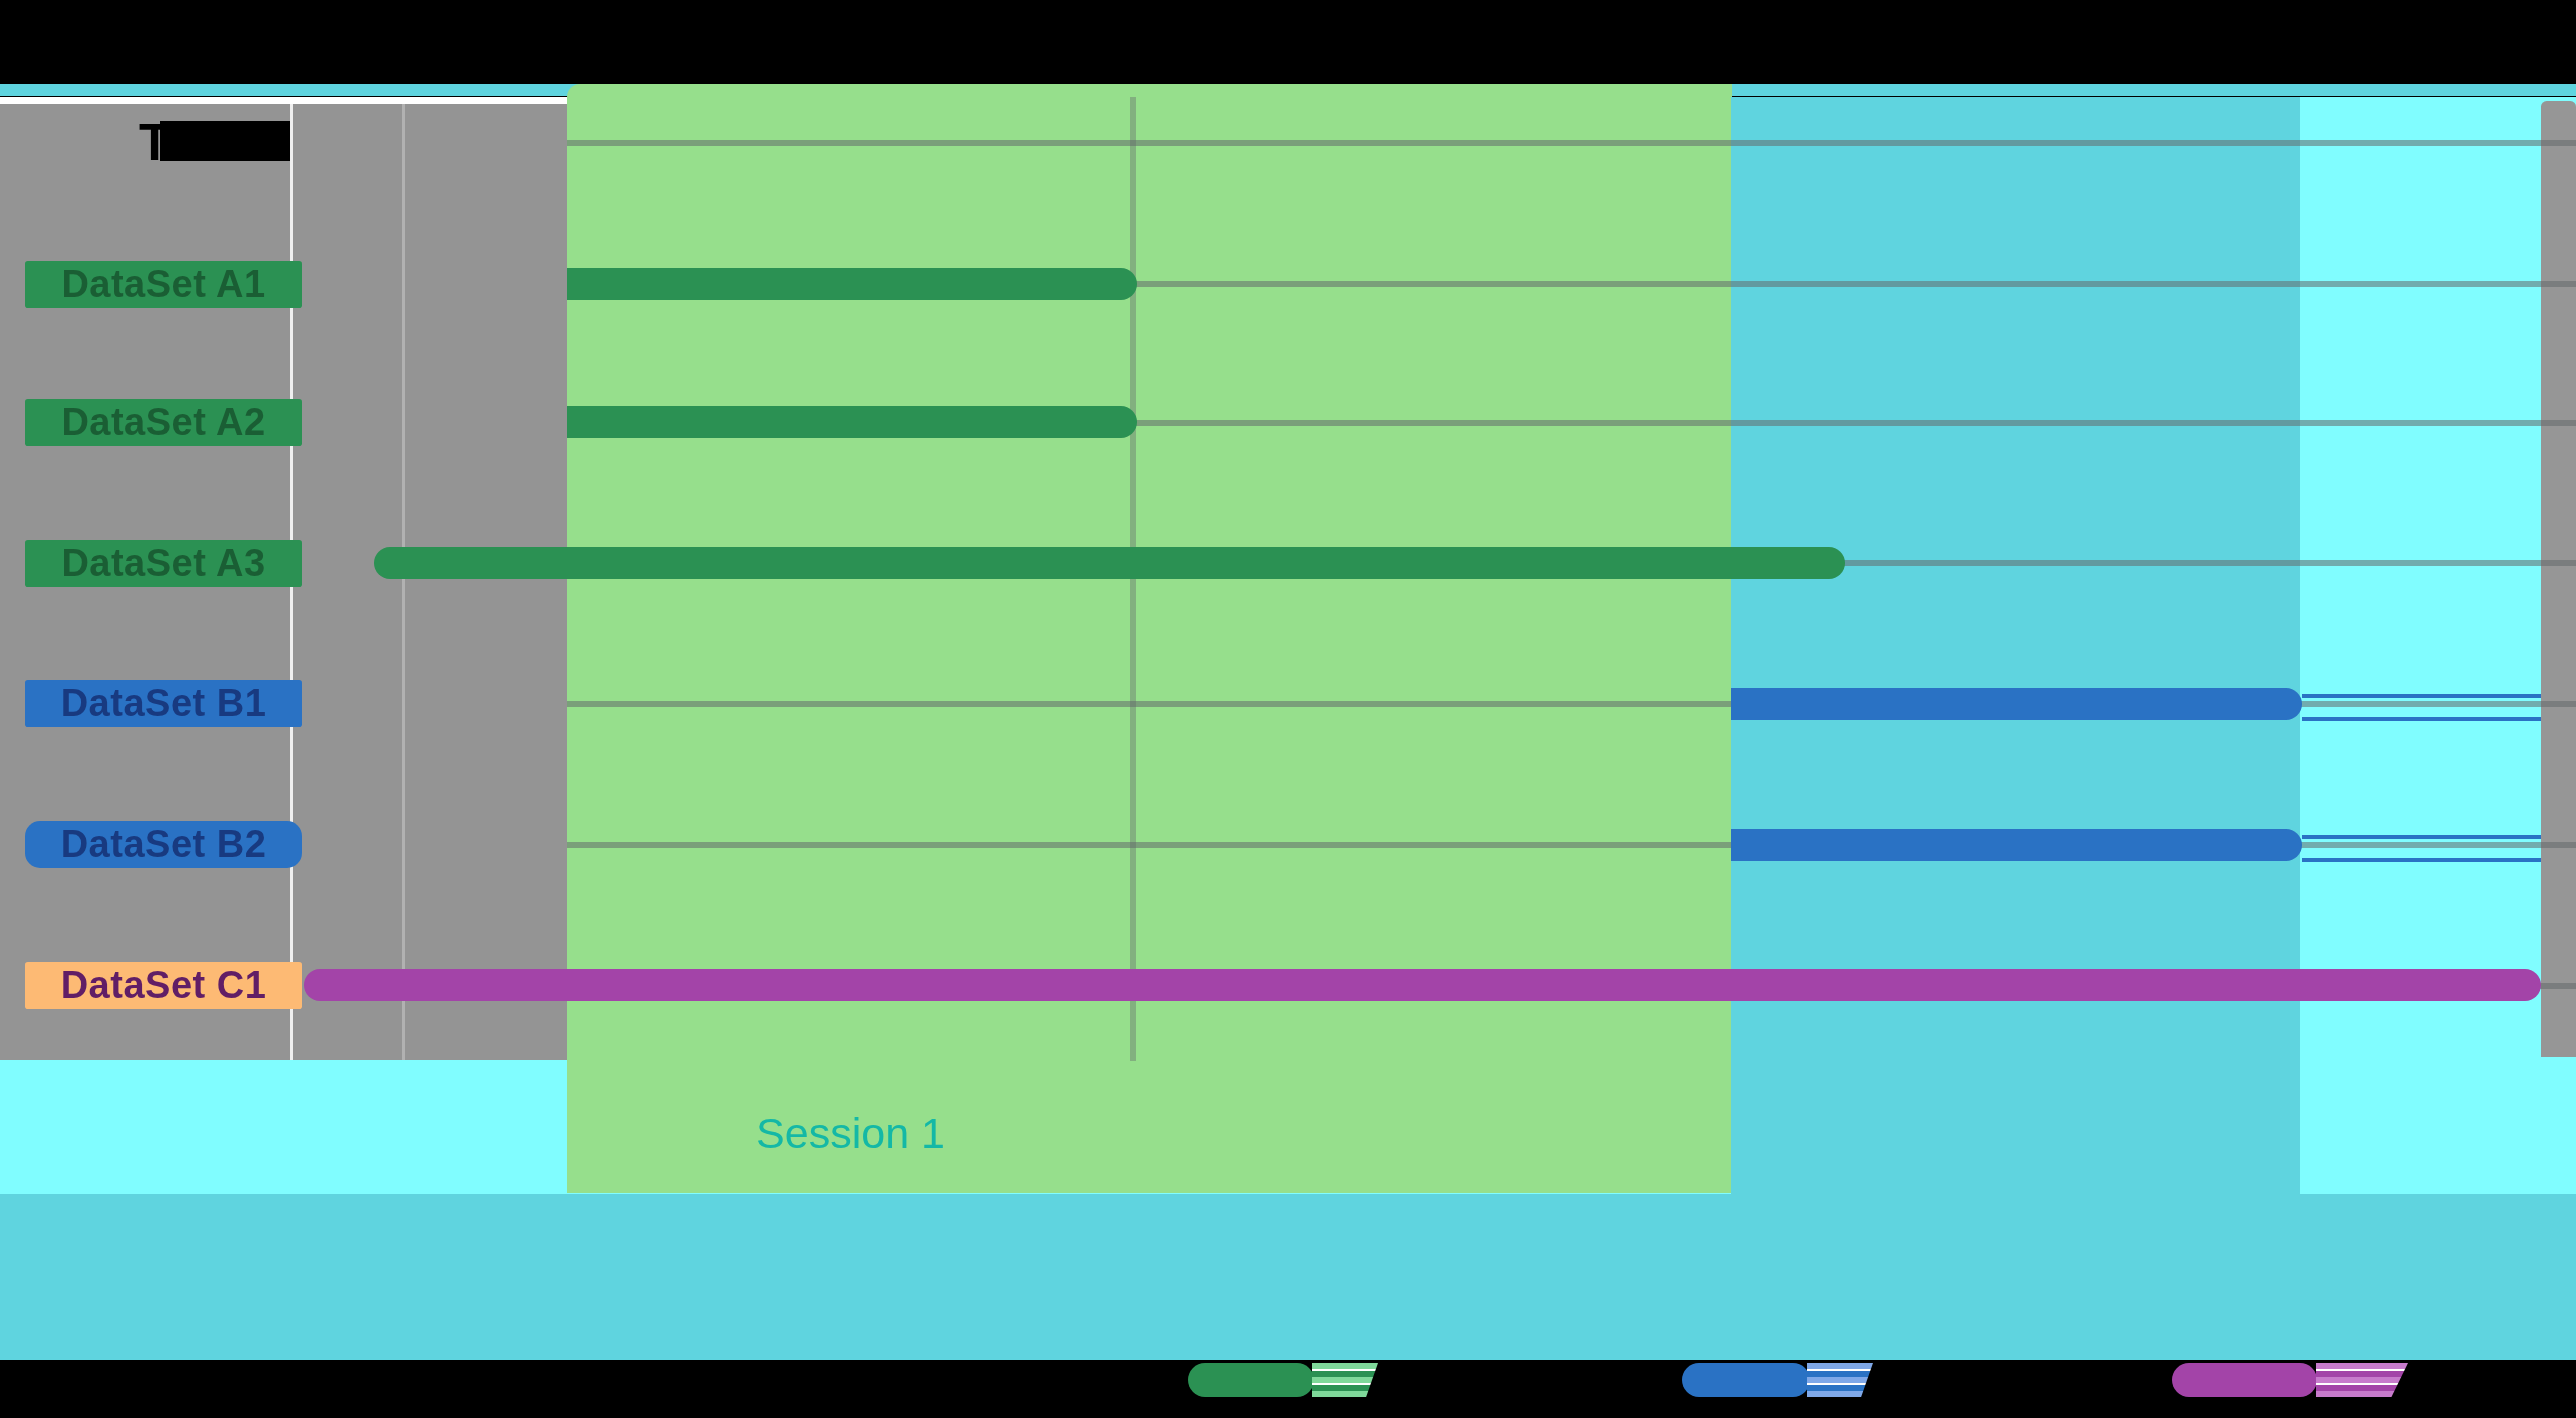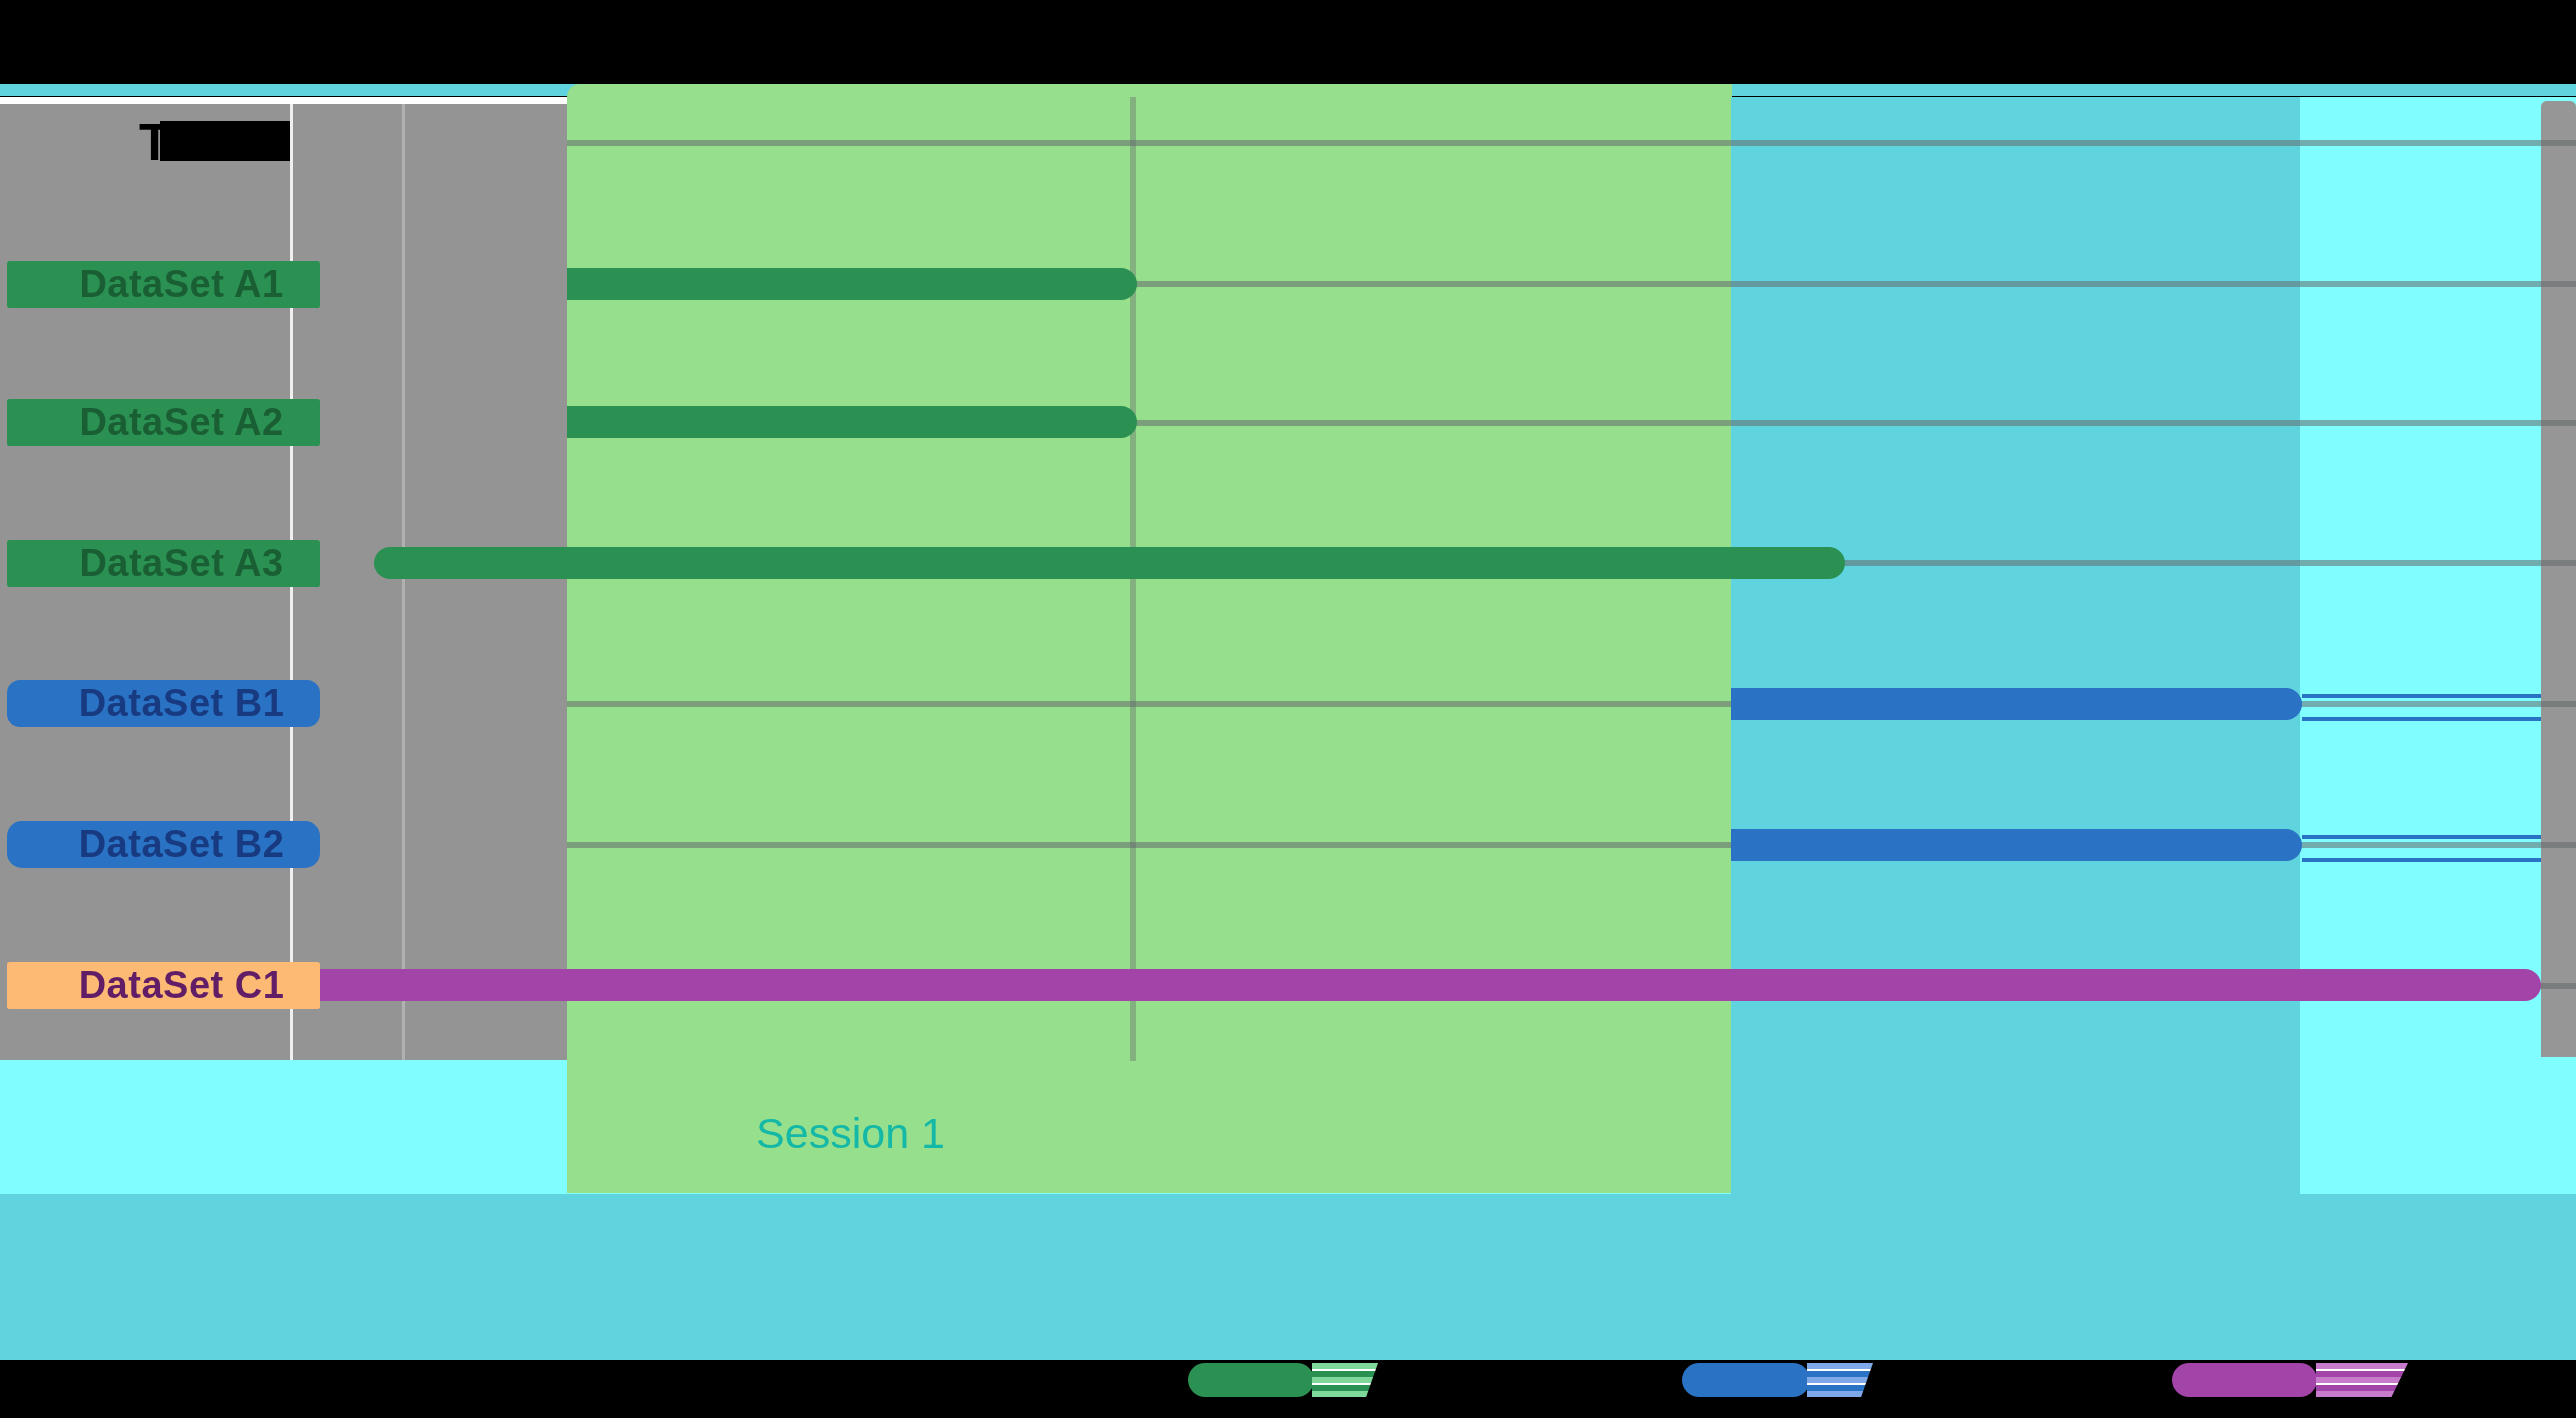--- a/index.html
+++ b/index.html
@@ -41,28 +41,28 @@
   .bar-b2{left:1731px;top:829px;width:571px;}
   .bar-c1{left:304px;top:969px;width:2237px;}
   .b-ext{left:2302px;width:239px;height:19px;border-top:4.7px solid #2A72C4;border-bottom:4.7px solid #2A72C4;background:transparent;}
   .b-ext1{top:694px;} .b-ext2{top:835px;}
 
   
   .task-header{left:139px;top:120px;width:150px;height:45px;color:#000;font-size:51px;font-weight:700;line-height:45px;}
   .redaction-box{left:160px;top:121px;width:130px;height:40px;background:#000;}
 
   
-  .row-label{left:7px;width:277px;height:47px;border-radius:2.8px;
+  .row-label{left:25px;width:277px;height:47px;border-radius:2.8px;
     display:flex;align-items:center;justify-content:center;
-    font-size:38px;font-weight:700;letter-spacing:0.5px;padding-left:36px;}
+    font-size:38px;font-weight:700;letter-spacing:0.5px;}
   .rl-a{background:#2B9153;color:#1A5E34;}
   .rl-b{background:#2A72C4;color:#183A80;}
   .rl-c{background:#fdba74;color:#611E66;}
   .rl1{top:261px;} .rl2{top:399px;} .rl3{top:540px;}
-  .rl4{top:680px;border-radius:13px;} .rl5{top:821px;border-radius:15px;} .rl6{top:962px;}
+  .rl4{top:680px;} .rl5{top:821px;border-radius:15px;} .rl6{top:962px;}
 
   
   .session-label{top:1107px;width:375px;height:53px;display:flex;align-items:center;justify-content:center;
     font-size:43px;color:#14b8a6;}
   .sl1{left:663px;} .sl2{left:1828px;}
 
   
   .legend-pill{top:1363px;height:34px;border-radius:17px;}
   .lp-a{left:1188px;width:126px;background:#2B9153;}
   .lp-b{left:1682px;width:128px;background:#2A72C4;}

